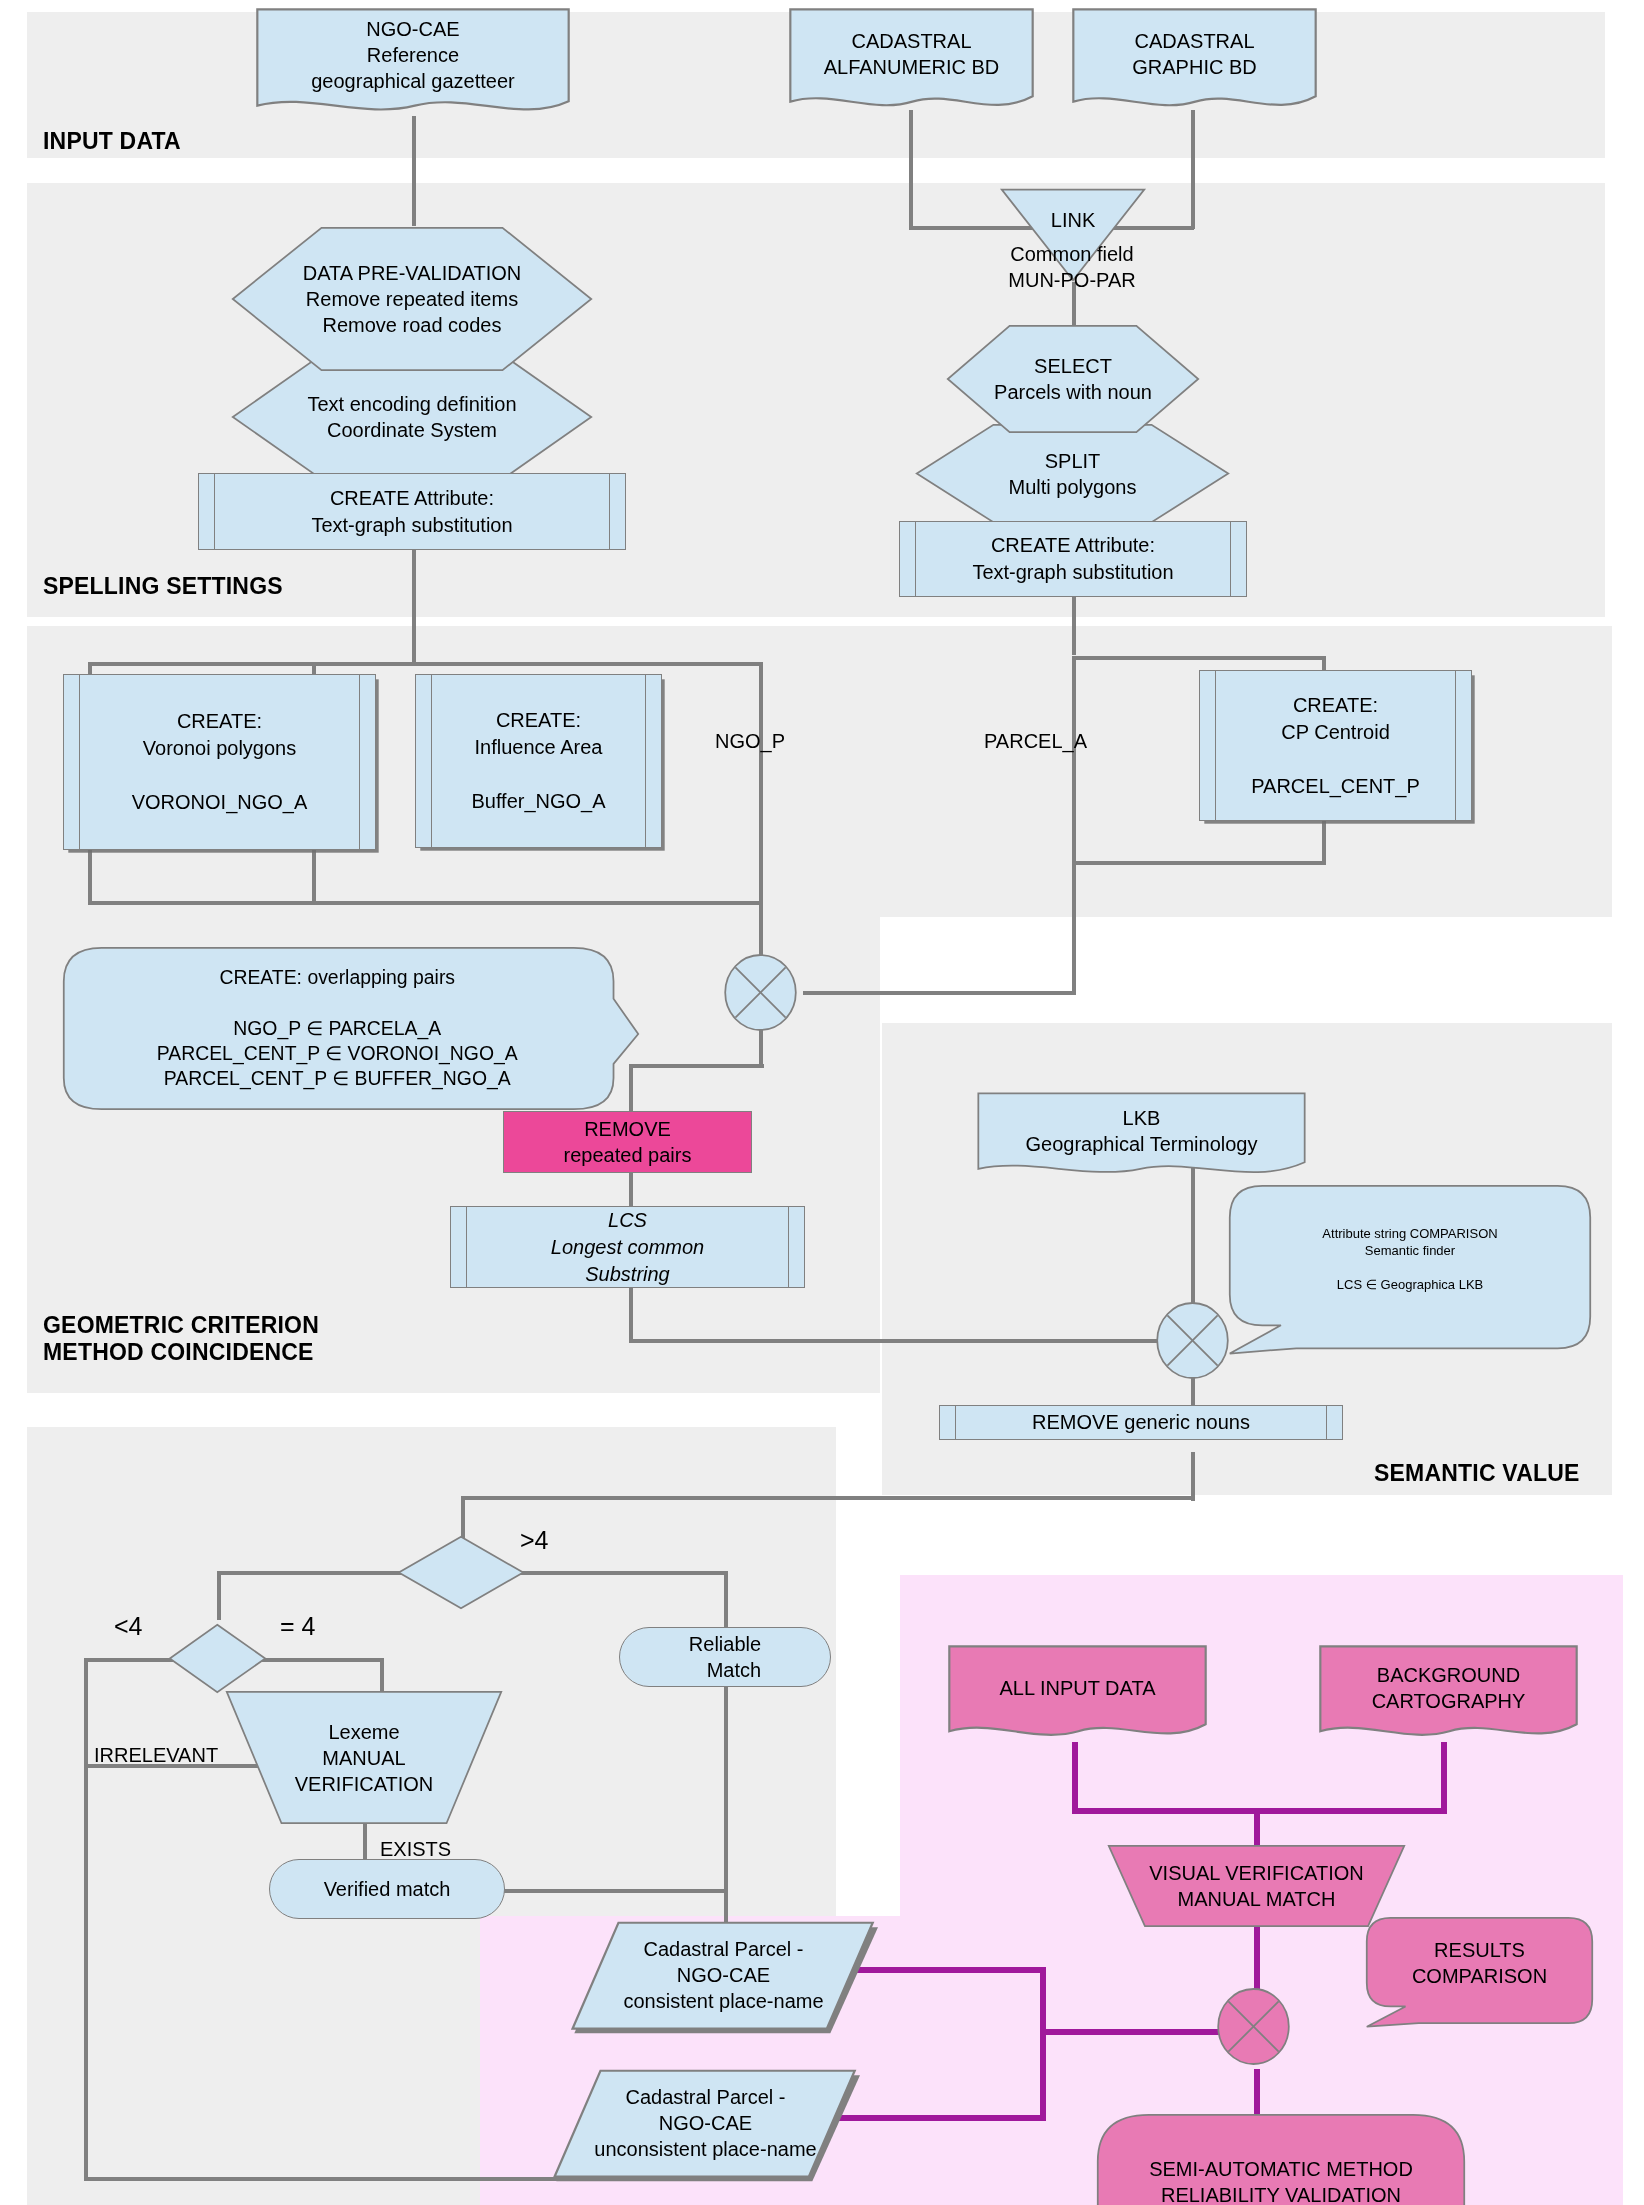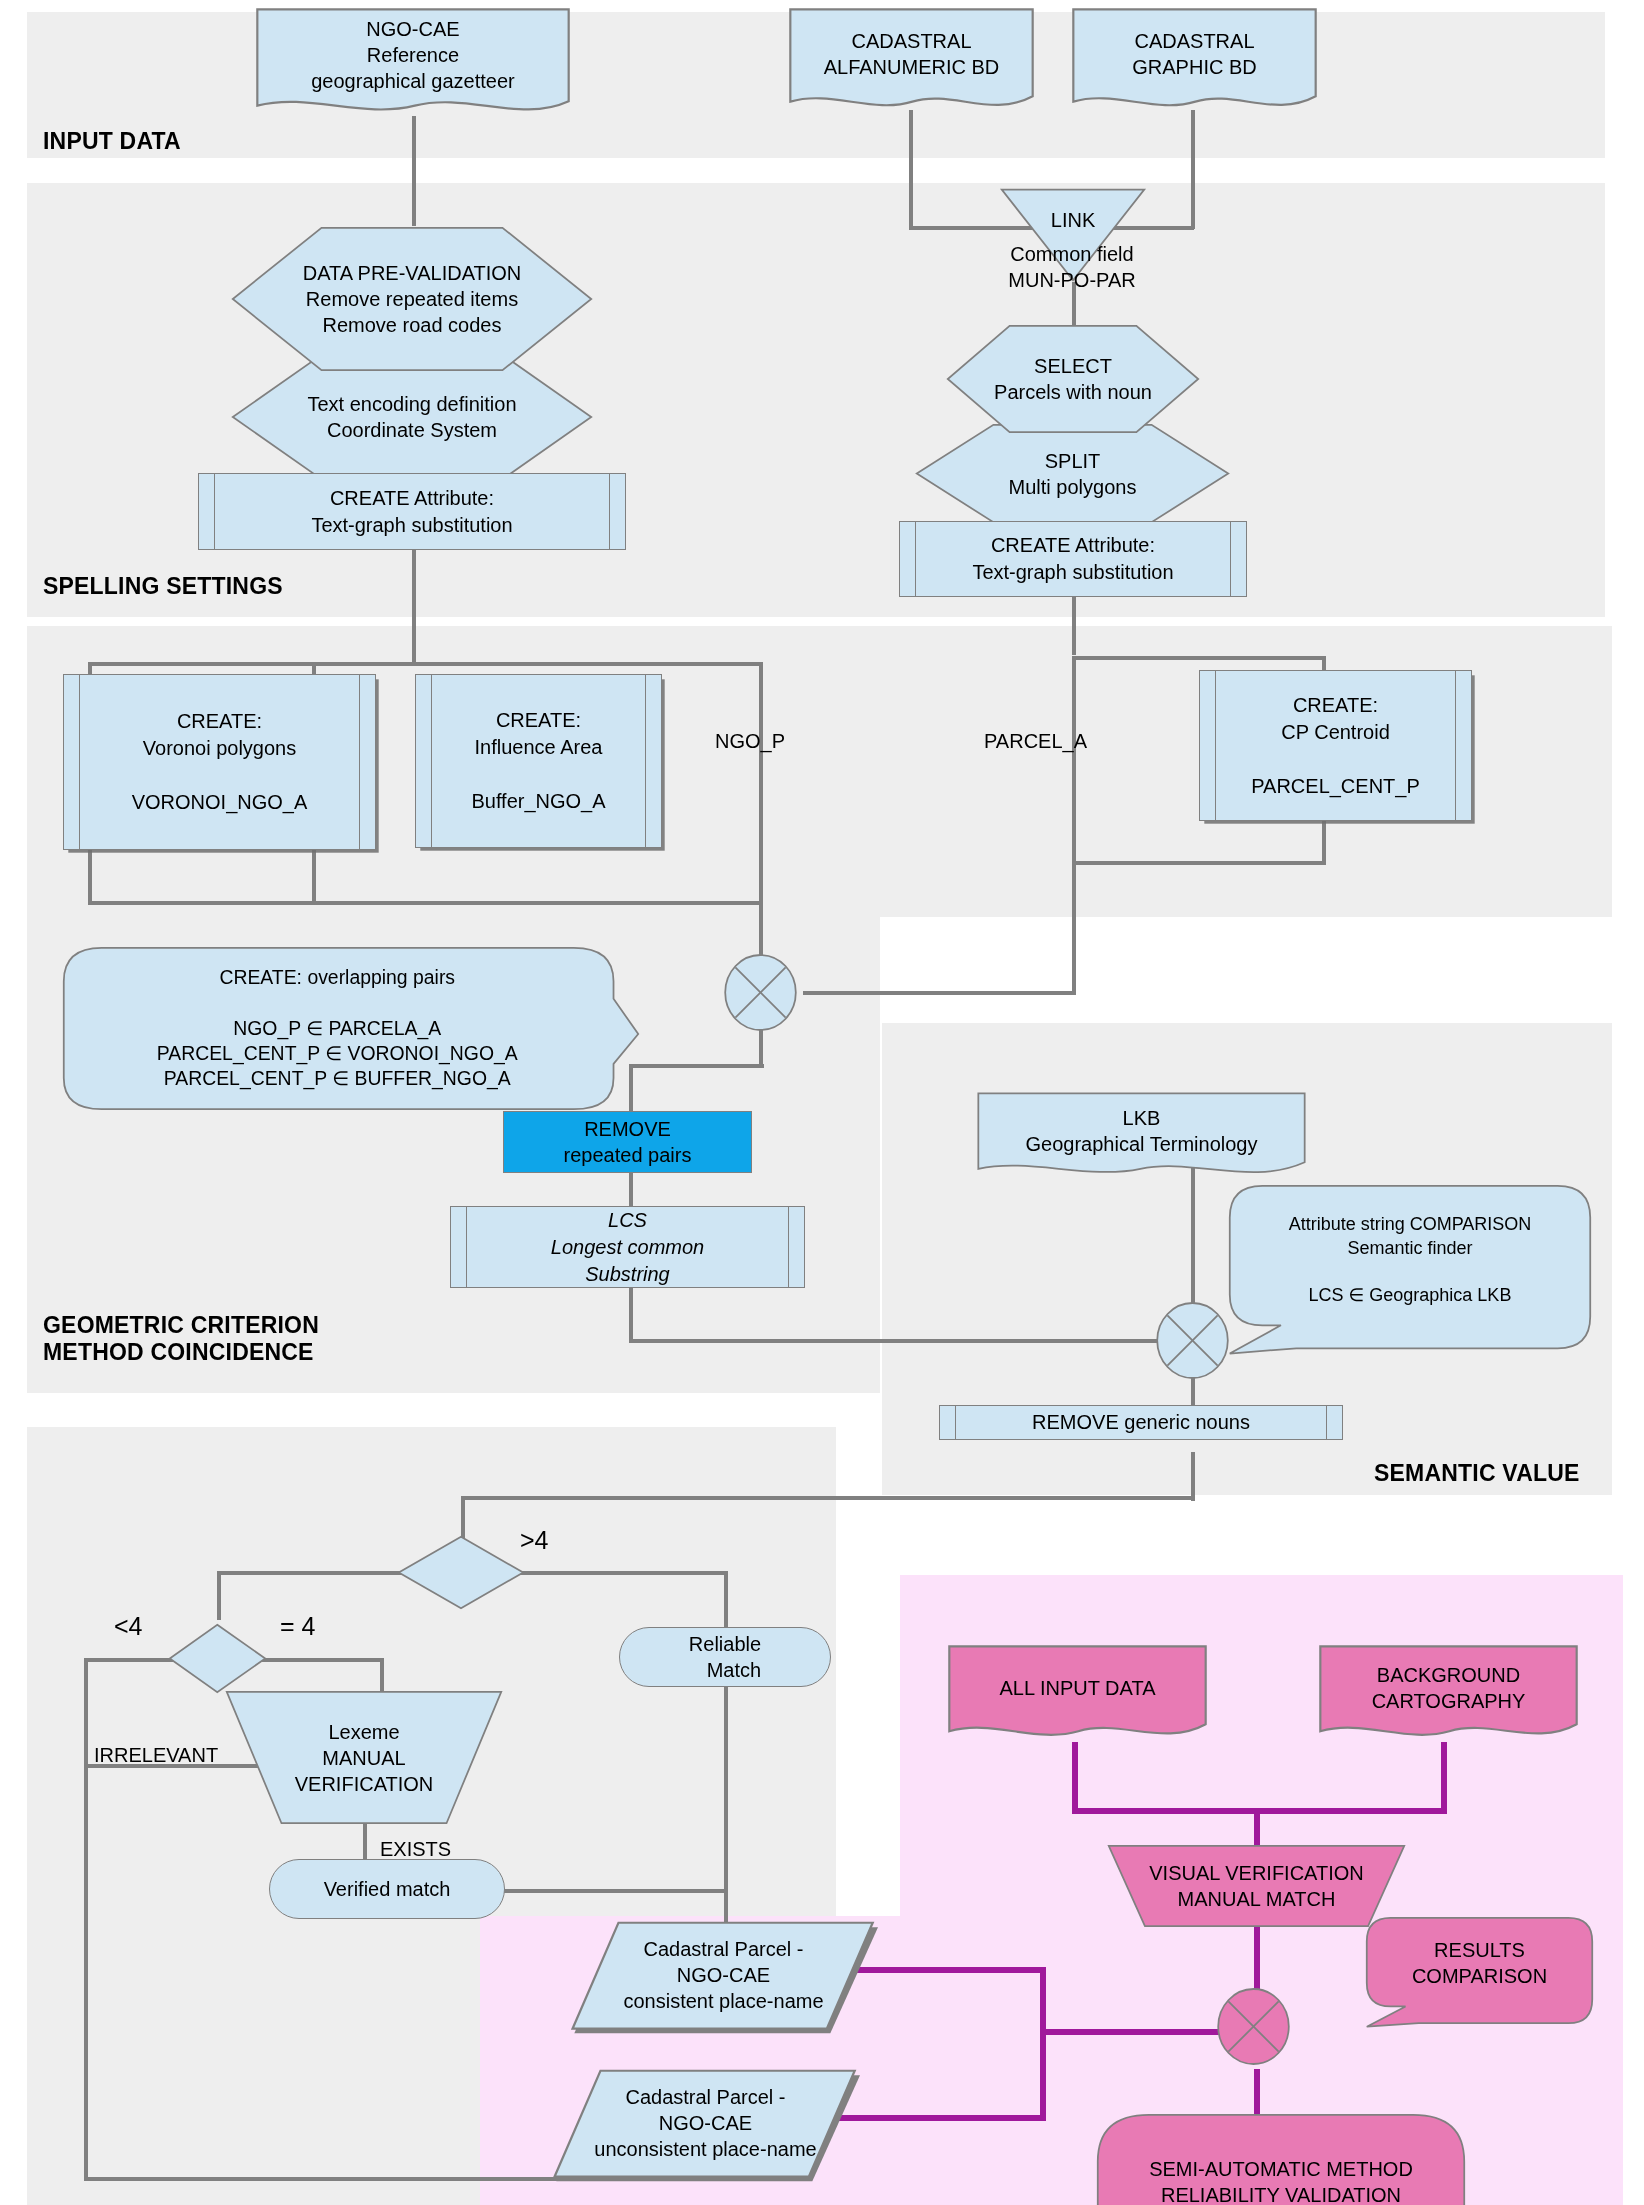--- a/index.html
+++ b/index.html
@@ -24,21 +24,21 @@
               white-space:pre-line;line-height:1.30;z-index:3;padding:0 3.5px;box-sizing:border-box;}
 
   
   .pproc{position:absolute;box-sizing:border-box;background:#cfe5f3;border:1.3px solid #808080;}
   .pproc:before,.pproc:after{content:"";position:absolute;top:0;bottom:0;width:0;border-left:1.3px solid #808080;}
   .pproc:before{left:15px;} .pproc:after{right:15px;}
   .pproc .txt{position:relative;z-index:3;width:100%;text-align:center;white-space:pre-line;line-height:1.35;}
   .pproc{display:flex;align-items:center;justify-content:center;}
 
   
-  .rect{position:absolute;box-sizing:border-box;background:#0ea5e9;border:1.3px solid #808080;
+  .rect{position:absolute;box-sizing:border-box;background:#ec4899;border:1.3px solid #808080;
         display:flex;align-items:center;justify-content:center;text-align:center;white-space:pre-line;line-height:1.32;}
 
   
   .stadium{position:absolute;box-sizing:border-box;background:#cfe5f3;border:1.3px solid #808080;border-radius:441px;
            display:flex;align-items:center;justify-content:center;text-align:right;white-space:pre-line;line-height:1.30;}
 
   
   .ln{position:absolute;background:#808080;}
   .ln.v{width:4px;} .ln.h{height:4px;}
   .ln.m{background:#a0189b;} 
@@ -296,21 +296,21 @@
   </div>
 
   <div class="doc" style="left:977px;top:1092px;width:329px;height:90px;font-size:20px;">
     <svg viewBox="0 0 745 205" preserveAspectRatio="none">
       <path d="M3,3 L742,3 L742,160 C620,215 490,150 370,175 C250,200 120,150 3,175 Z" fill="#cfe5f3" stroke="#808080" stroke-width="4"></path>
     </svg>
     <div class="txt">LKB
 Geographical Terminology</div>
   </div>
 
-  <div class="shape" style="left:1228px;top:1184px;width:364px;height:170px;font-size:18px;">
+  <div class="shape" style="left:1228px;top:1184px;width:364px;height:170px;font-size:13px;">
     <svg viewBox="0 0 825 385" preserveAspectRatio="none">
       <path d="M78,4 L747,4 Q821,4 821,76 L821,300 Q821,372 747,372 L155,372
                L4,384 L120,320 L78,320 Q4,320 4,250 L4,76 Q4,4 78,4 Z" fill="#cfe5f3" stroke="#808080" stroke-width="4"></path>
     </svg>
     <div class="txt" style="bottom:17.6px;">Attribute string COMPARISON
 Semantic finder
 
 LCS ∈ Geographica LKB</div>
   </div>
 

